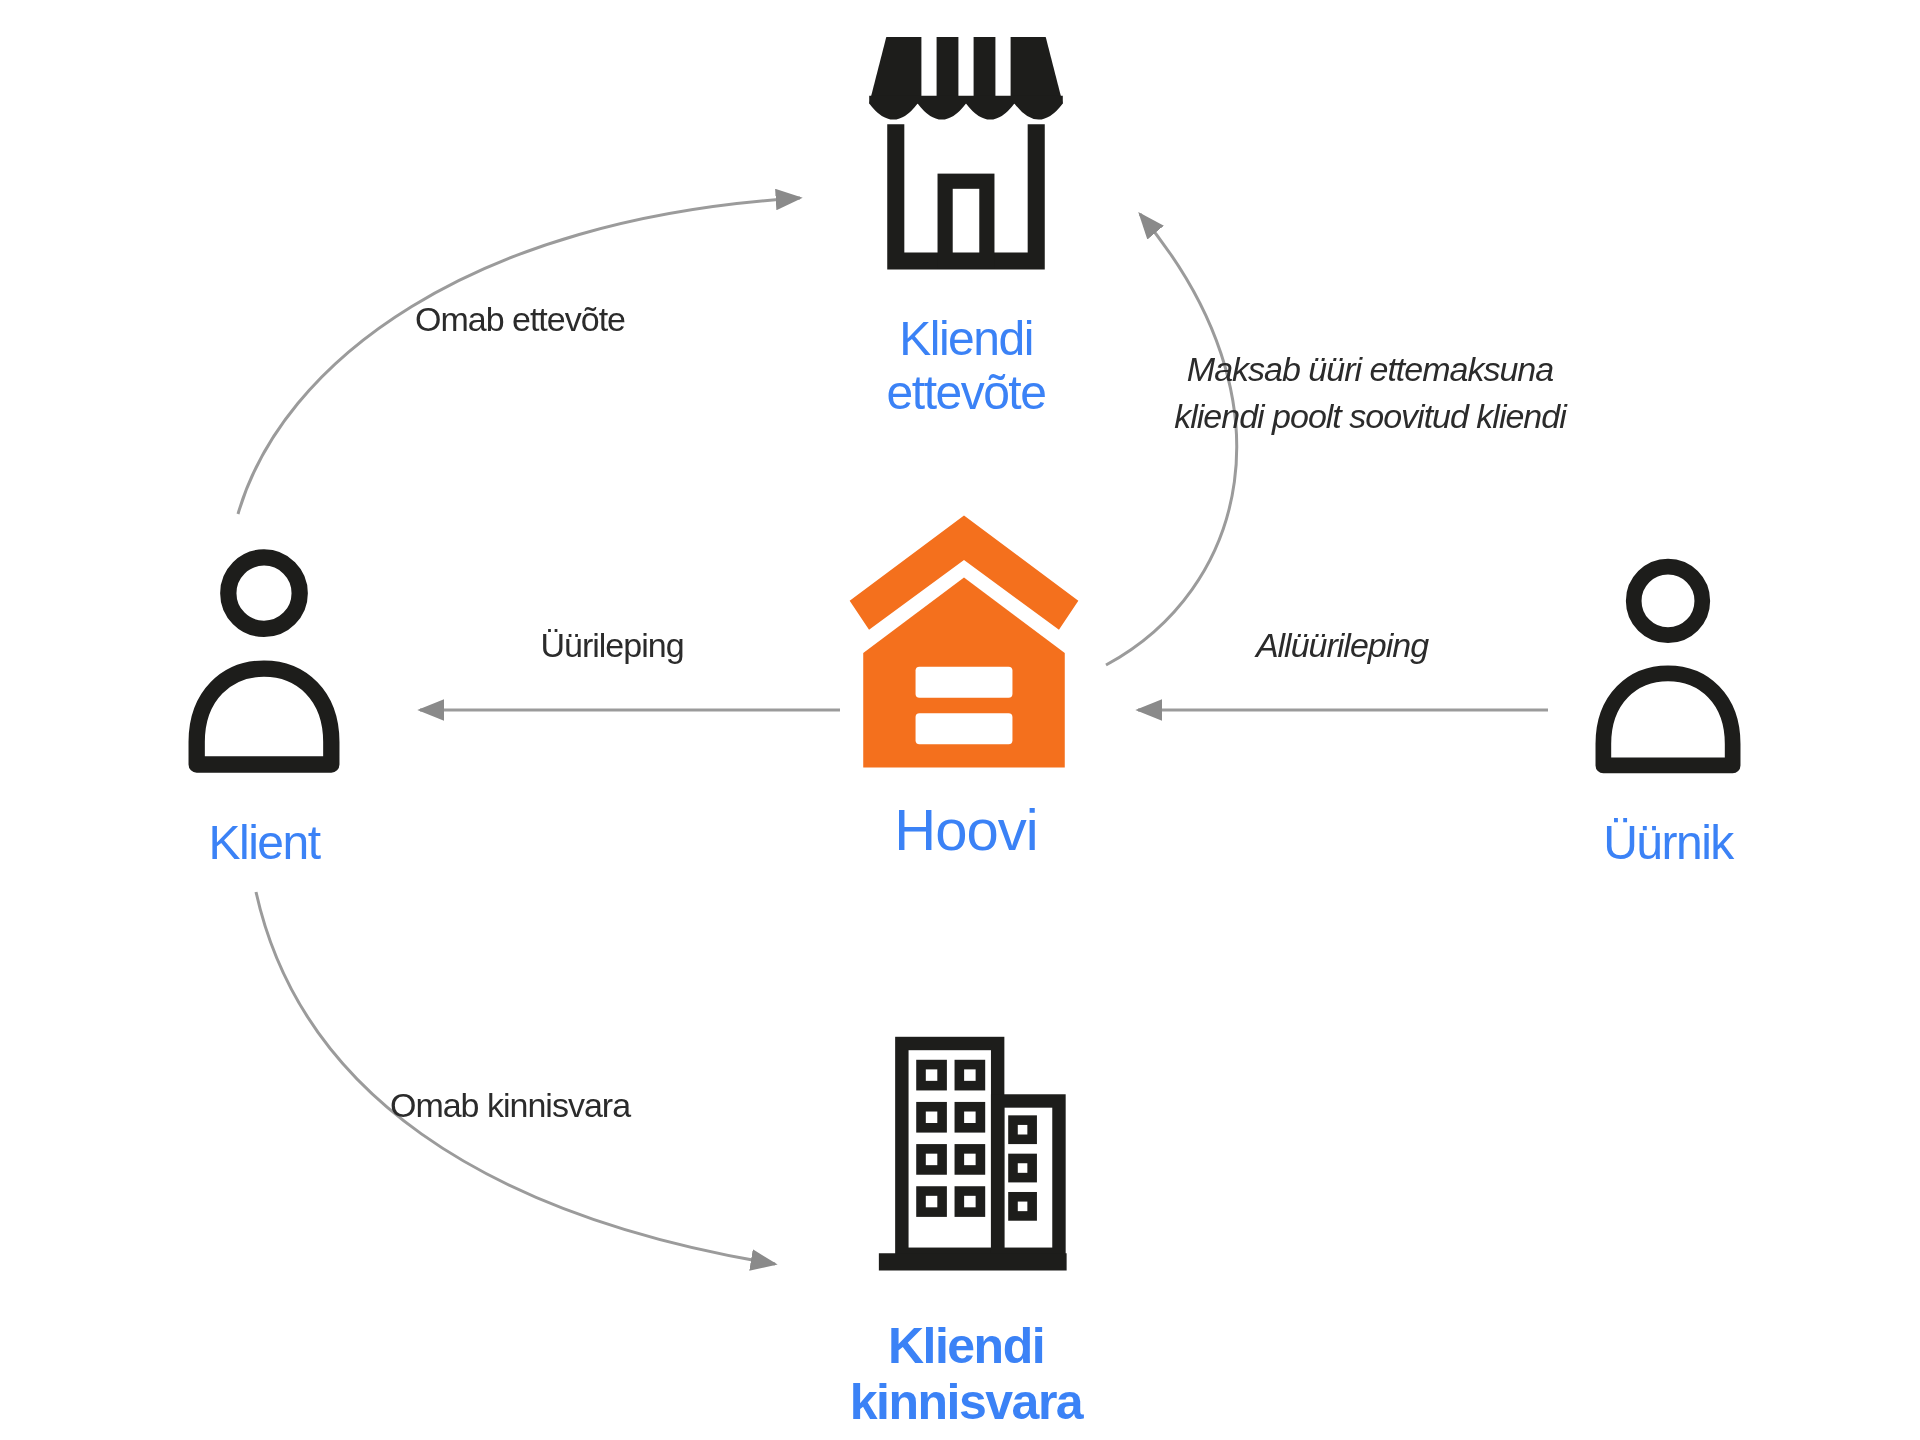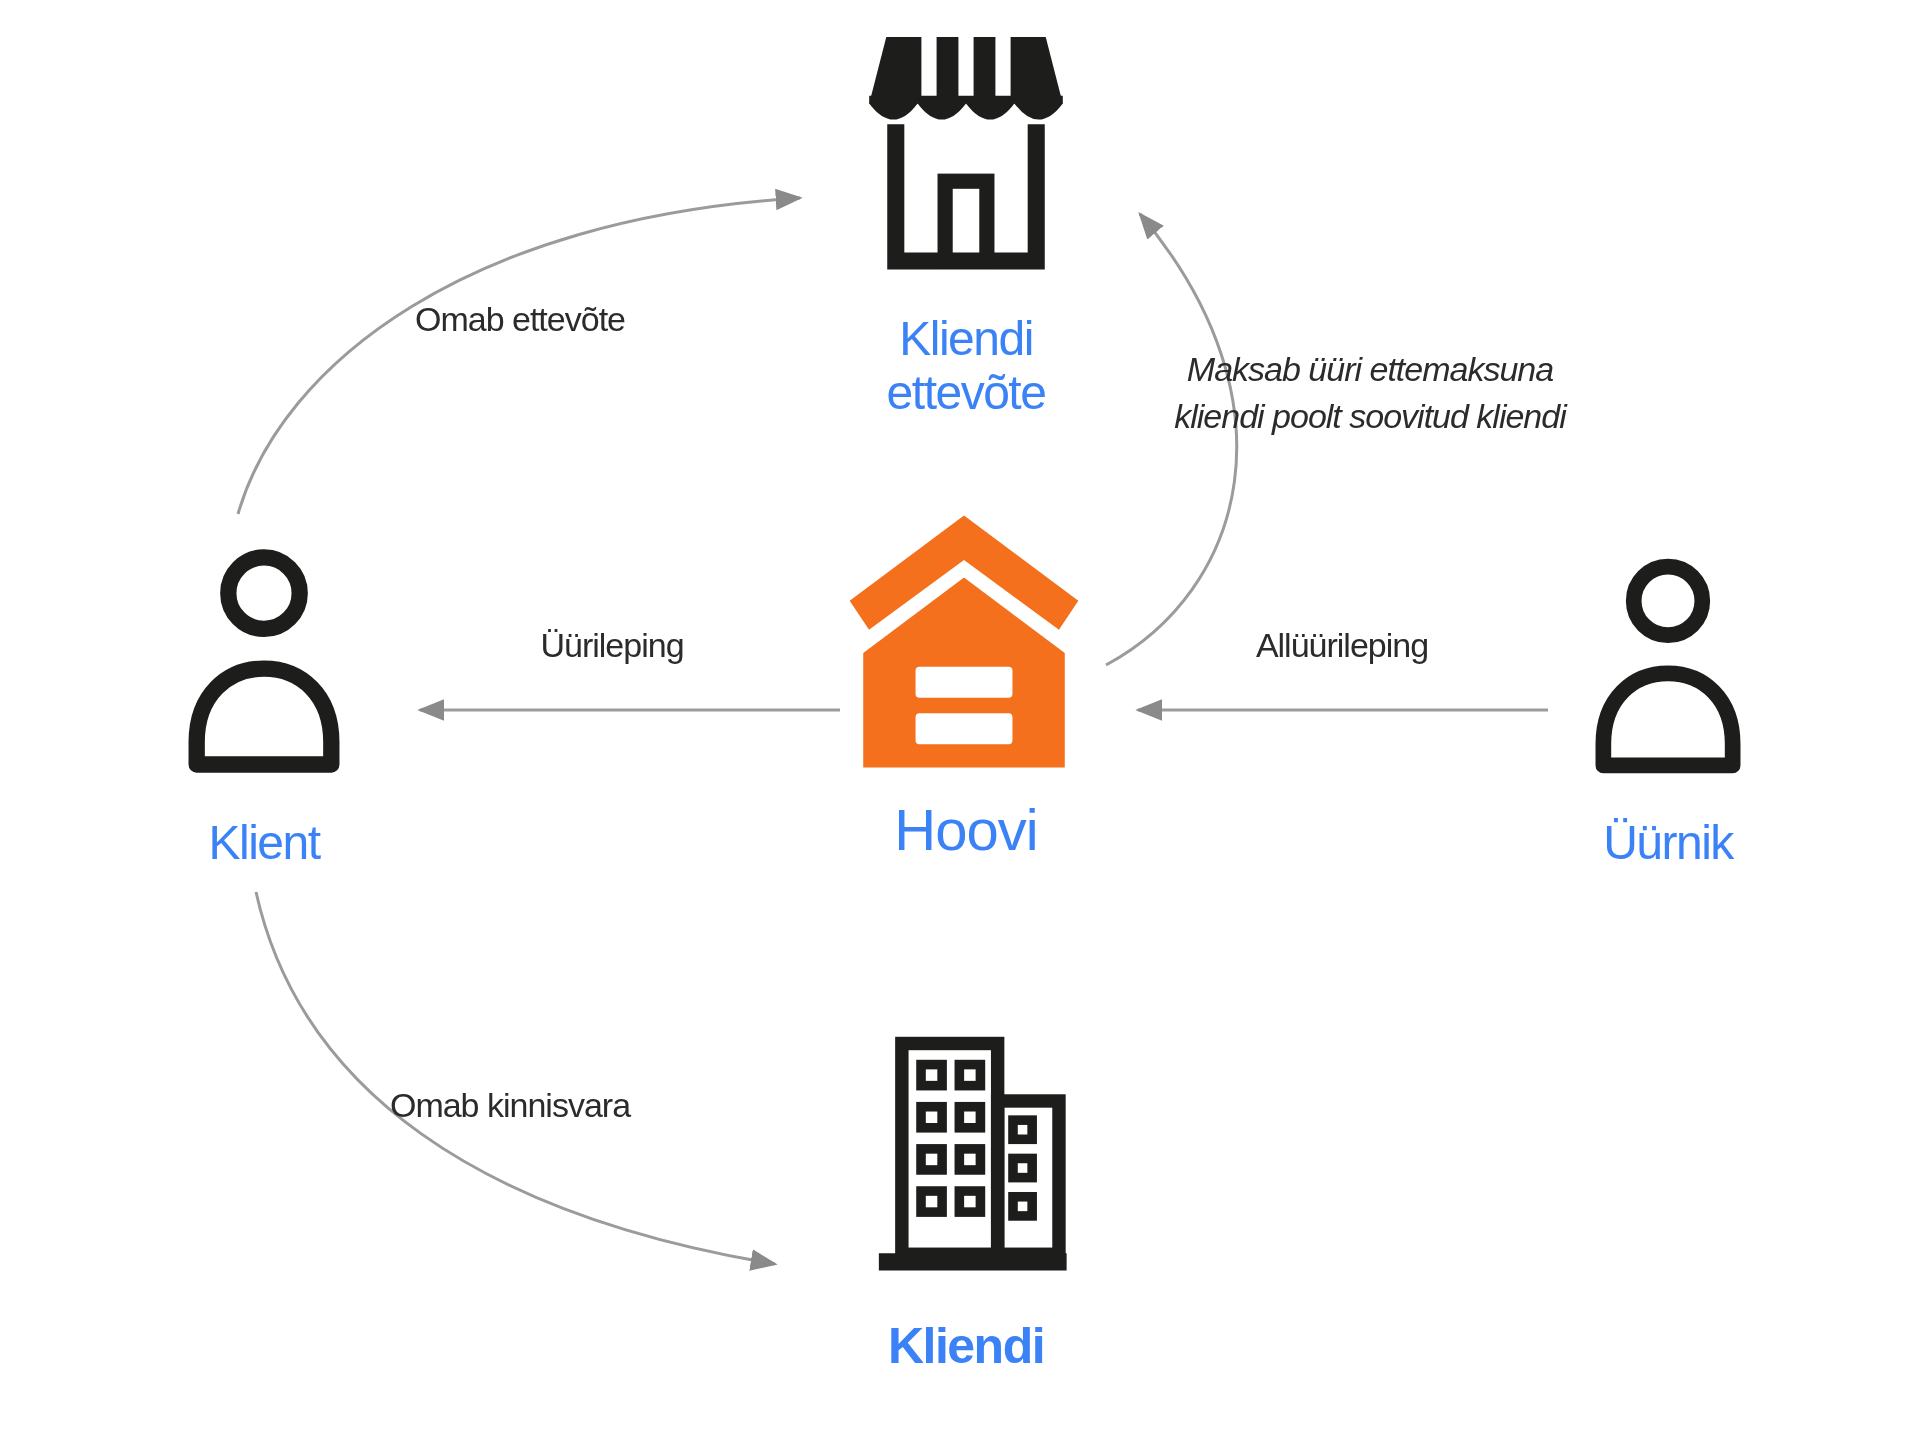--- a/index.html
+++ b/index.html
@@ -130,31 +130,32 @@
       <rect x="36" y="83" width="11" height="11" fill="none" stroke="#1d1d1b" stroke-width="5"></rect>
       <rect x="56" y="83" width="11" height="11" fill="none" stroke="#1d1d1b" stroke-width="5"></rect>
       <rect x="84" y="46" width="10" height="10" fill="none" stroke="#1d1d1b" stroke-width="5"></rect>
       <rect x="84" y="66" width="10" height="10" fill="none" stroke="#1d1d1b" stroke-width="5"></rect>
       <rect x="84" y="86" width="10" height="10" fill="none" stroke="#1d1d1b" stroke-width="5"></rect>
       <path d="M14 120 H112" stroke="#1d1d1b" stroke-width="9"></path>
     </svg>
   </div>
   <div class="node-label property-label" style="left:806px; top:1318px; width:320px;">
     <span>Kliendi</span>
+    <span>kinnisvara</span>
   </div>
 
   <div class="edge-label" style="left:330px; top:296px; width:380px;">
     <span>Omab ettevõte</span>
   </div>
 
   <div class="edge-label" style="left:472px; top:622px; width:280px;">
     <span>Üürileping</span>
   </div>
 
-  <div class="edge-label" style="left:1202px; top:622px; width:280px;">
+  <div class="edge-label" style="left:1202px; top:622px; width:280px;font-style:italic;">
     <span>Allüürileping</span>
   </div>
 
   <div class="edge-label" style="left:1120px; top:346px; width:500px;font-style:italic;">
     <span>Maksab üüri ettemaksuna</span>
     <span>kliendi poolt soovitud kliendi</span>
   </div>
 
   <div class="edge-label" style="left:320px; top:1082px; width:380px;">
     <span>Omab kinnisvara</span>

